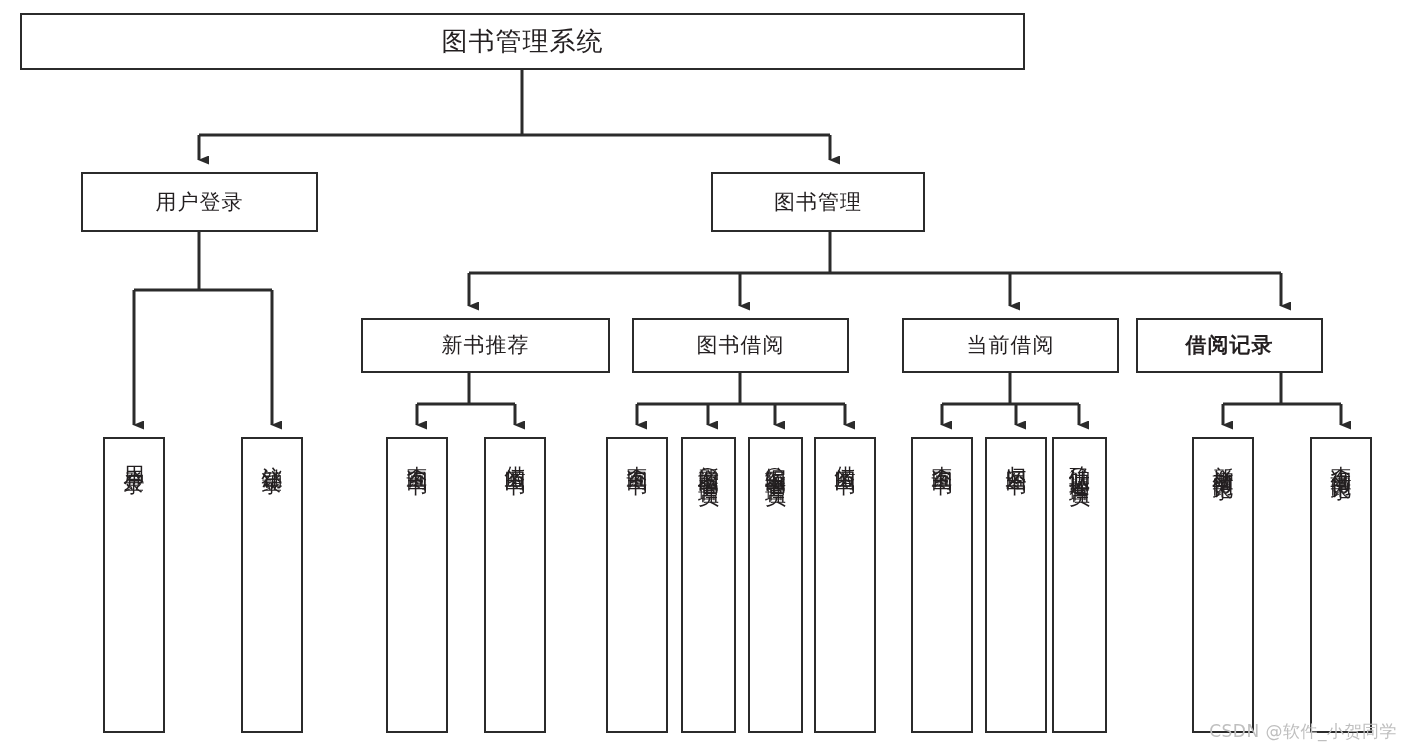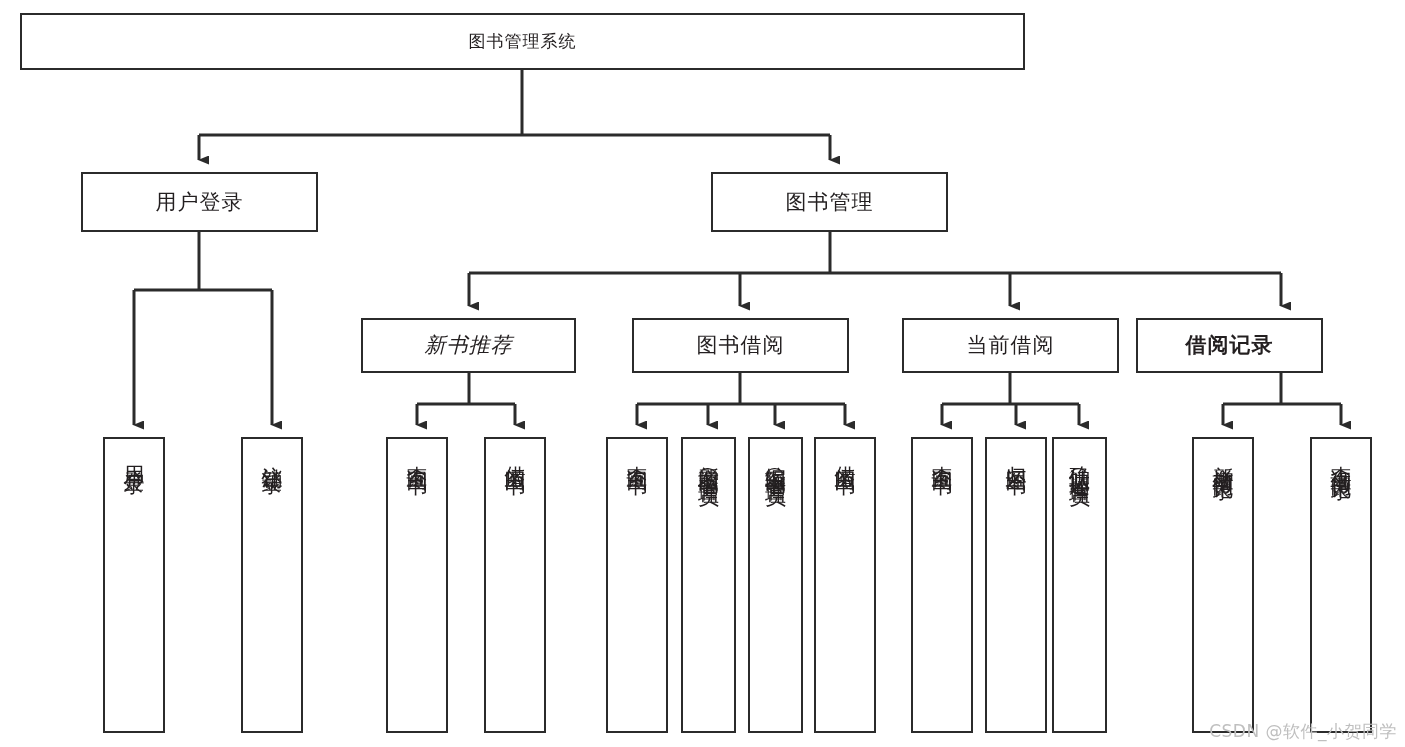--- a/index.html
+++ b/index.html
@@ -27,21 +27,21 @@
     text-align:center;
   }
   .node .lbl{
     font-size:21px;
     line-height:1.25;
     letter-spacing:1px;
     color:#231f20;
     white-space:nowrap;
   }
   
-  .node.root .lbl{font-size:17px;}
+  .node.root .lbl{font-size:26px;}
   
   .node.vert{
     align-items:flex-start;
     padding-top:10px;
   }
   .node.vert .lbl{
     writing-mode:vertical-rl;
     text-orientation:upright;
     white-space:nowrap;
     font-size:21px;
@@ -122,25 +122,25 @@
     </g>
   </svg>
 
   <div class="node root" style="left:20px;top:13px;width:1005px;height:57px;">
     <span class="lbl">图书管理系统</span>
   </div>
 
   <div class="node" style="left:81px;top:172px;width:237px;height:60px;">
     <span class="lbl">用户登录</span>
   </div>
-  <div class="node" style="left:711px;top:172px;width:237px;height:60px;">
+  <div class="node" style="left:711px;top:172px;width:214px;height:60px;">
     <span class="lbl">图书管理</span>
   </div>
 
-  <div class="node" style="left:361px;top:318px;width:215px;height:55px;font-style:italic;">
+  <div class="node" style="left:361px;top:318px;width:249px;height:55px;">
     <span class="lbl">新书推荐</span>
   </div>
   <div class="node" style="left:632px;top:318px;width:217px;height:55px;text-align:center;">
     <span class="lbl">图书借阅</span>
   </div>
   <div class="node" style="left:902px;top:318px;width:217px;height:55px;font-family:Liberation Serif, serif;">
     <span class="lbl">当前借阅</span>
   </div>
   <div class="node" style="left:1136px;top:318px;width:187px;height:55px;font-weight:bold;">
     <span class="lbl">借阅记录</span>

